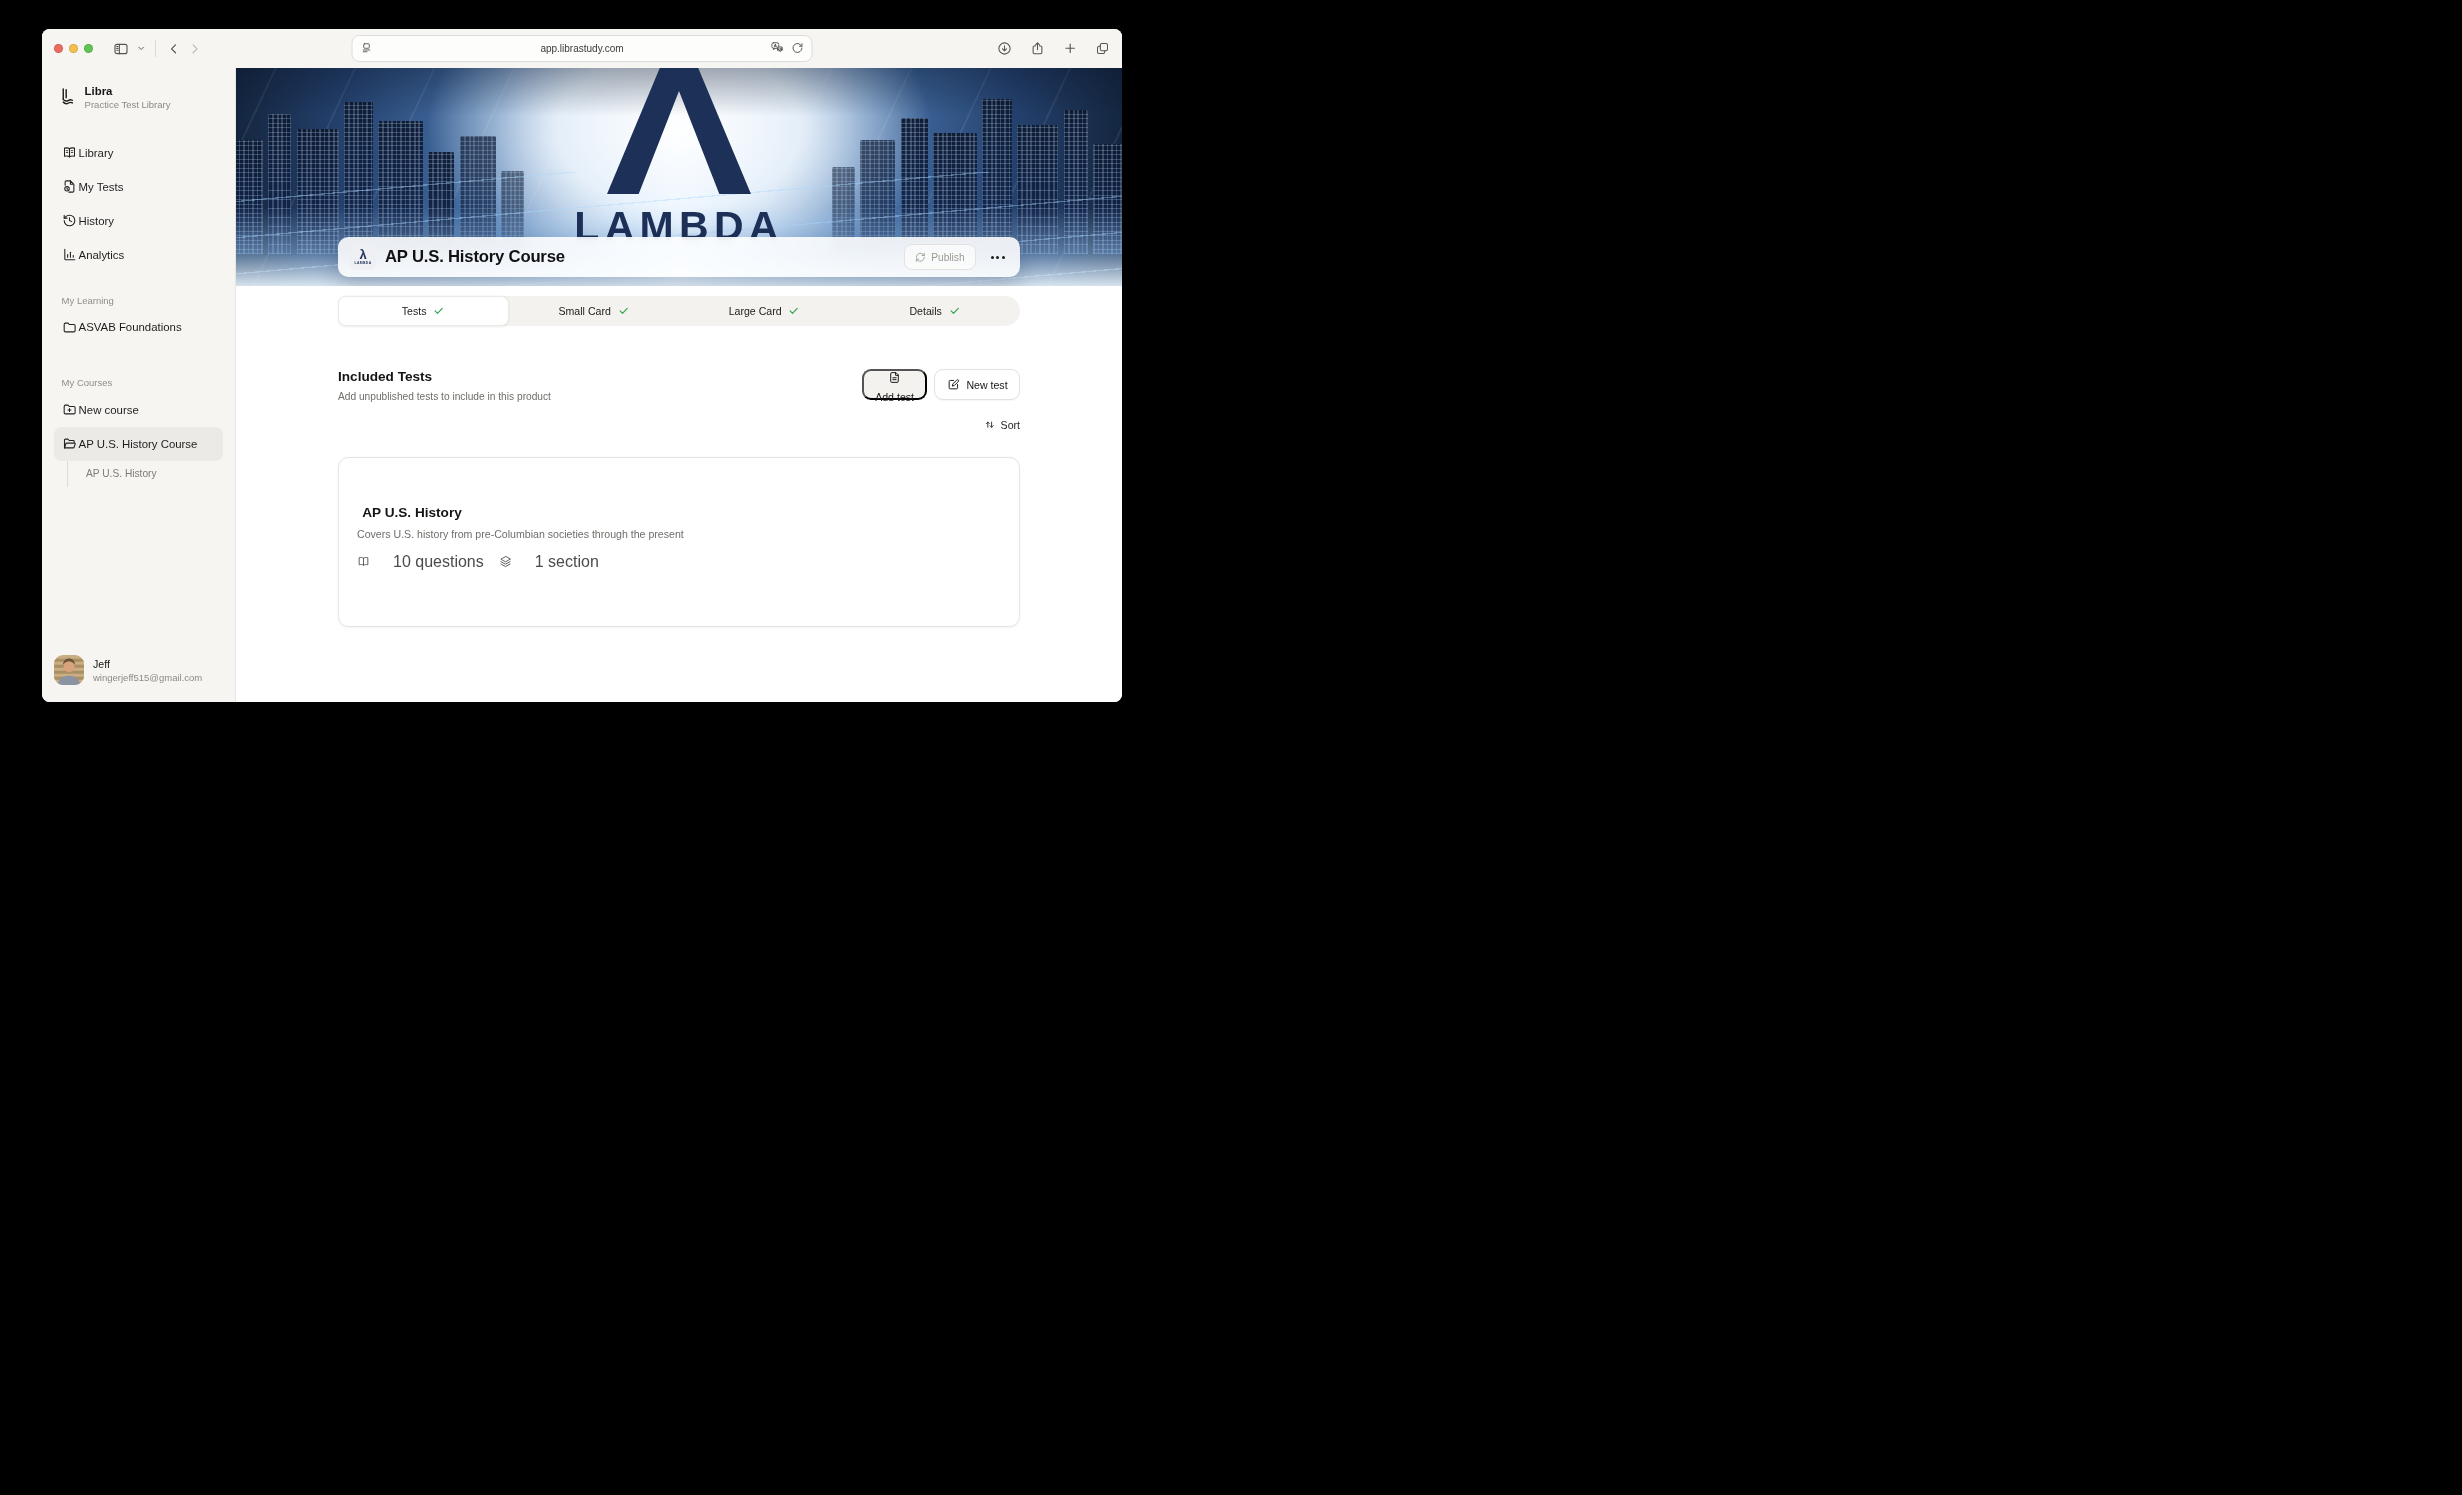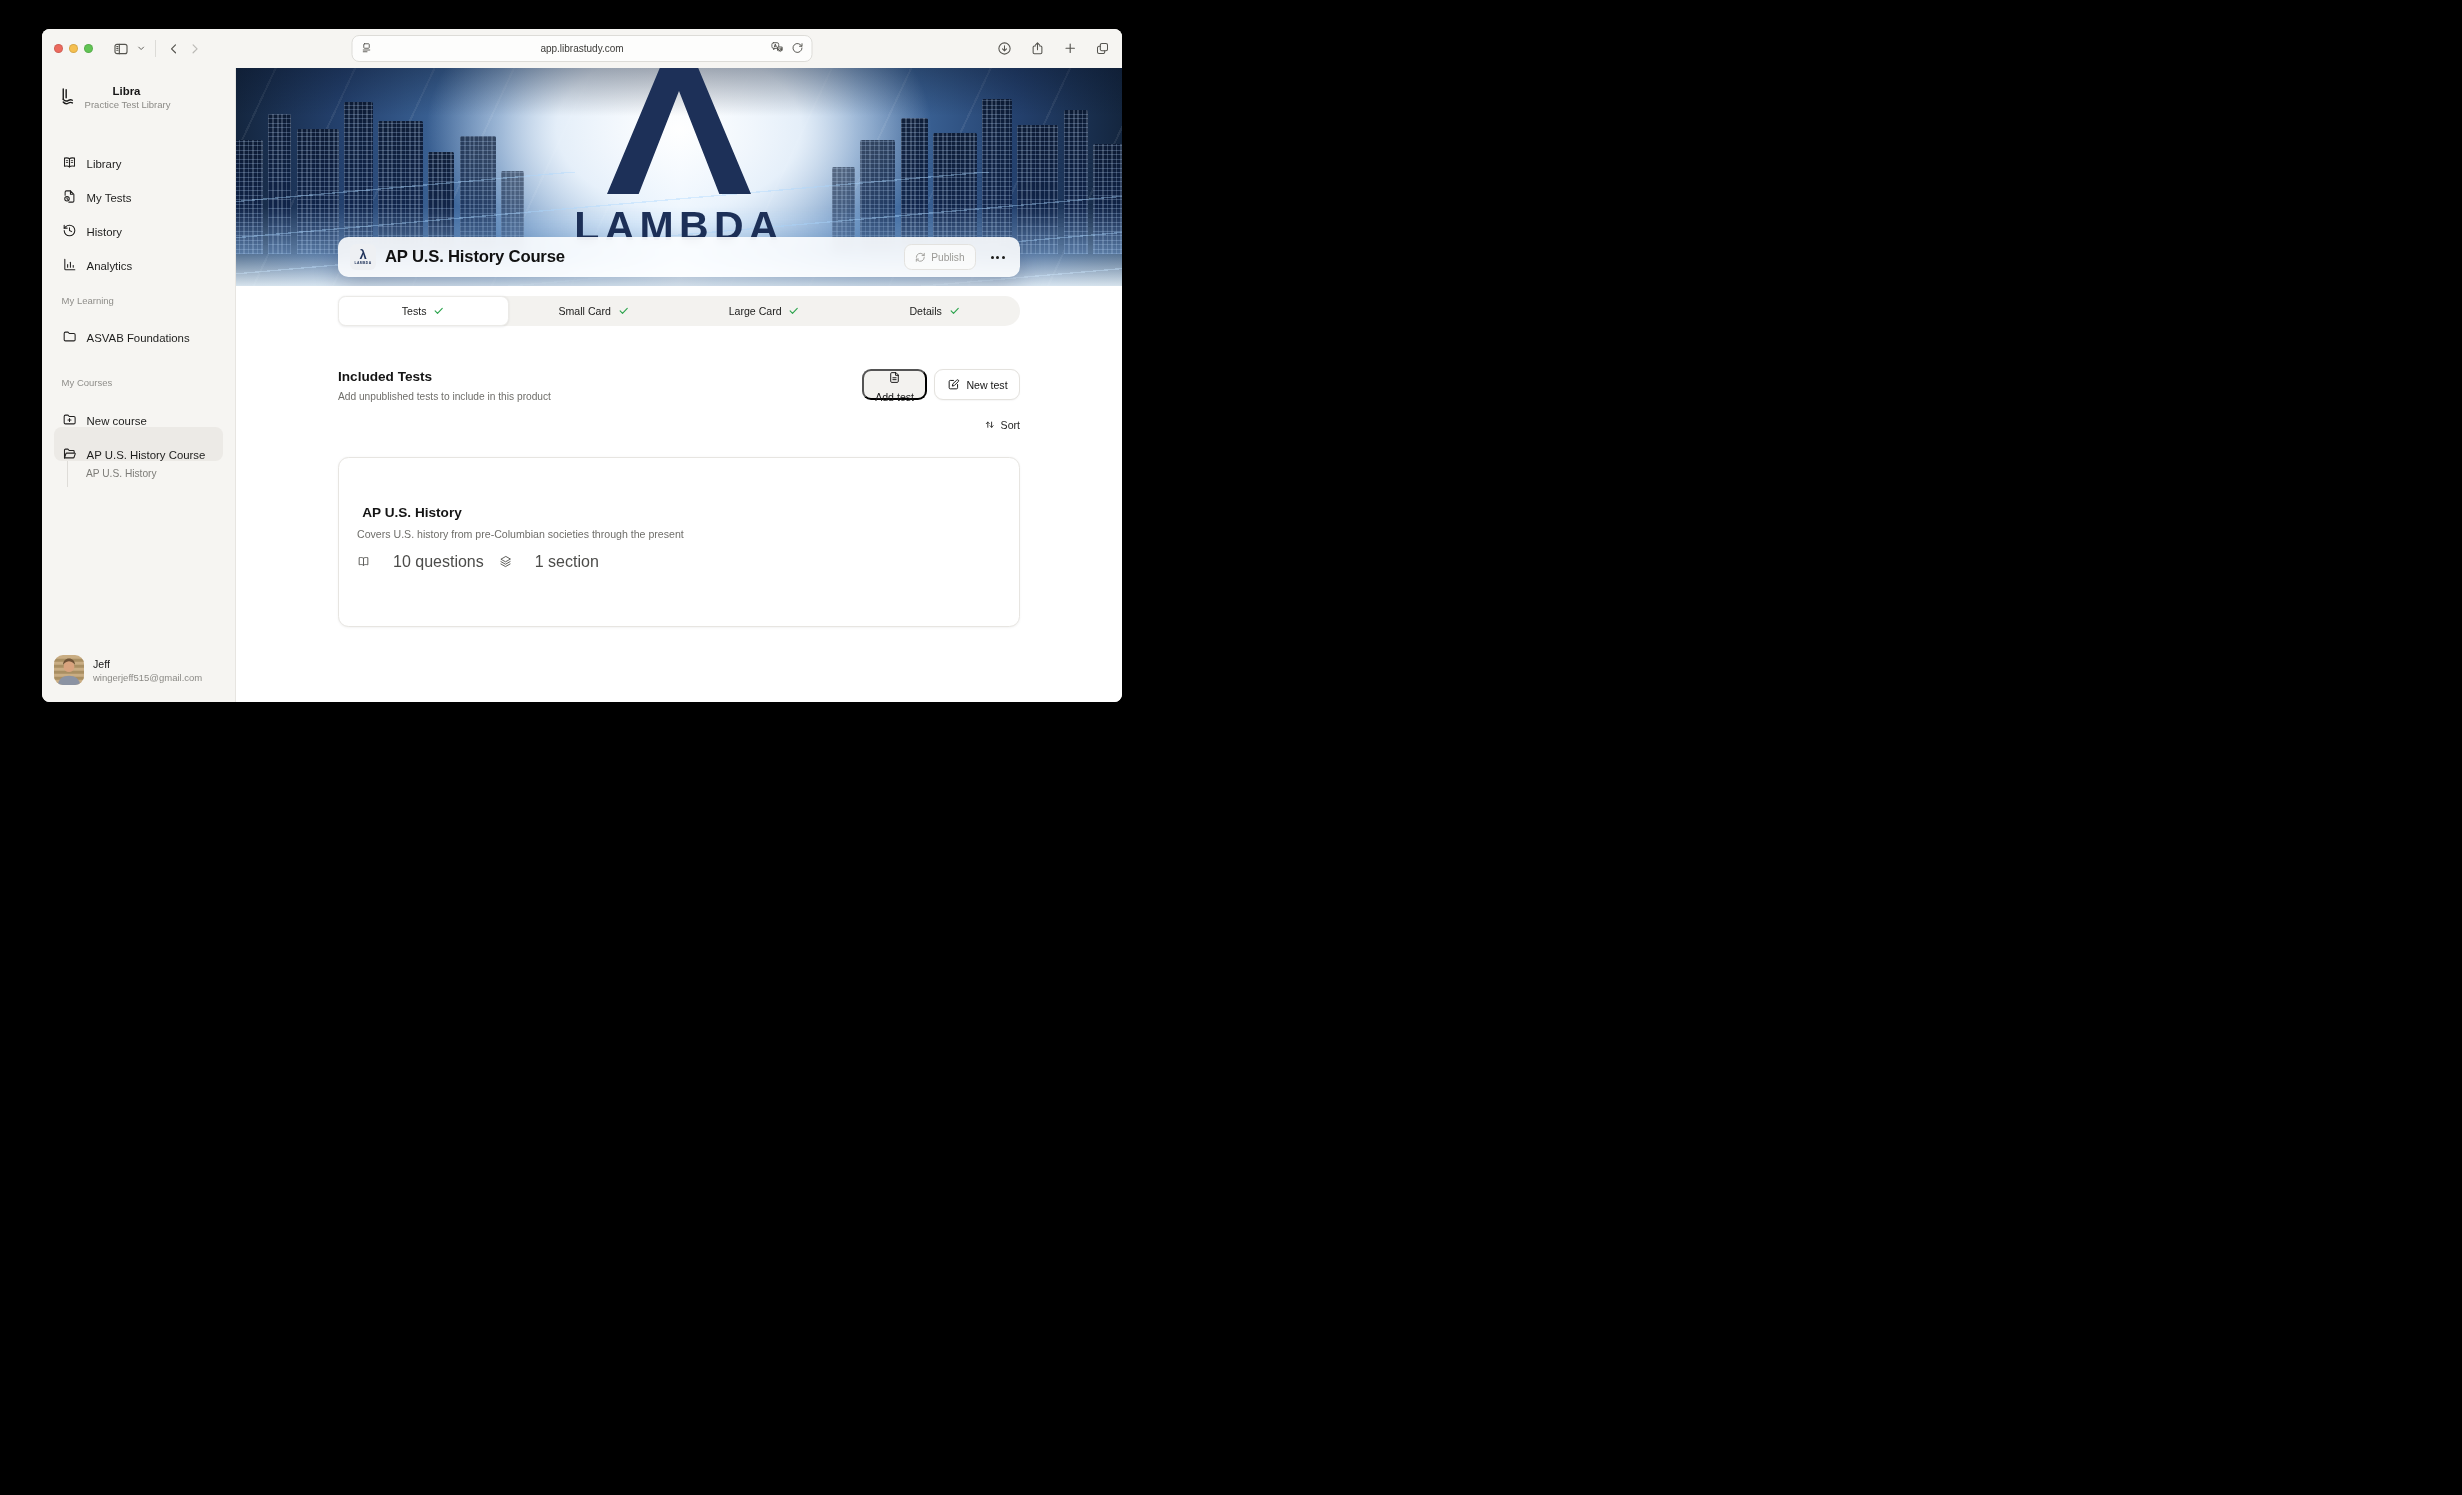--- a/index.html
+++ b/index.html
@@ -22,24 +22,24 @@
   .urlbar { position:absolute; left:50%; transform:translateX(-50%); top:6px; width:461px; height:26.5px; background:#fdfdfc; border:0.8px solid #dddcd8; border-radius:7.6px; display:flex; align-items:center; padding:0 7.6px; color:#575652; }
   .urlbar .url-text { position:absolute; left:0; right:0; text-align:center; font-size:10px; color:#3c3b38; }
   .urlbar .right-icons { margin-left:auto; display:flex; gap:7.6px; align-items:center; color:#81807b; }
   .tb-right { margin-left:auto; display:flex; gap:18px; align-items:center; color:#55544f; }
 
   
   .window-body { display:flex; height:634px; }
   .sidebar { position:relative; width:194px; background:#f6f5f2; border-right:0.8px solid #e7e5e1; padding:0 12px; flex:none; }
   .logo-row { display:flex; align-items:flex-start; gap:7.6px; margin-top:16.7px; padding-left:3px; }
   .logo-row .logo-icon { color:#1b1b1a; margin-top:1.5px; }
-  .app-name { font-size:11.4px; font-weight:bold; color:#161616;margin-left:28px; }
+  .app-name { font-size:11.4px; font-weight:bold; color:#161616; }
   .app-sub { font-size:9.5px; color:#8b8a86; margin-top:2.3px; }
   .nav { margin-top:26px; }
-  .nav-item { display:flex; align-items:flex-end; gap:10px; height:34px; padding:0 7.6px; border-radius:7.6px; color:#1d1d1c; font-size:11.4px; cursor:default; }
+  .nav-item { display:flex; align-items:center; gap:2px; height:34px; padding:0 7.6px; border-radius:7.6px; color:#1d1d1c; font-size:11.4px; cursor:default; }
   .nav-item .nv-icon { color:#222120; display:flex; }
   .section-label { font-size:9.5px; color:#8f8e8a; margin:23px 0 4.5px 7.6px; }
   .section-label.second { margin-top:33px; }
   .nav-item.selected { background:#eceae6; }
   .sub-item { display:flex; align-items:center; margin-left:13px; border-left:1.5px solid #dedcd8; height:26px; }
   .sub-item span { padding-left:18px; font-size:10.2px; color:#7d7c78; }
   .user-row { position:absolute; left:12px; bottom:16.7px; display:flex; align-items:center; gap:9px; }
   .avatar { width:30px; height:30px; border-radius:9px; overflow:hidden; flex:none; }
   .user-name { font-size:10.6px; font-weight:normal; color:#161616; }
   .user-email { font-size:9.5px; color:#8b8a86; margin-top:2.3px; }

